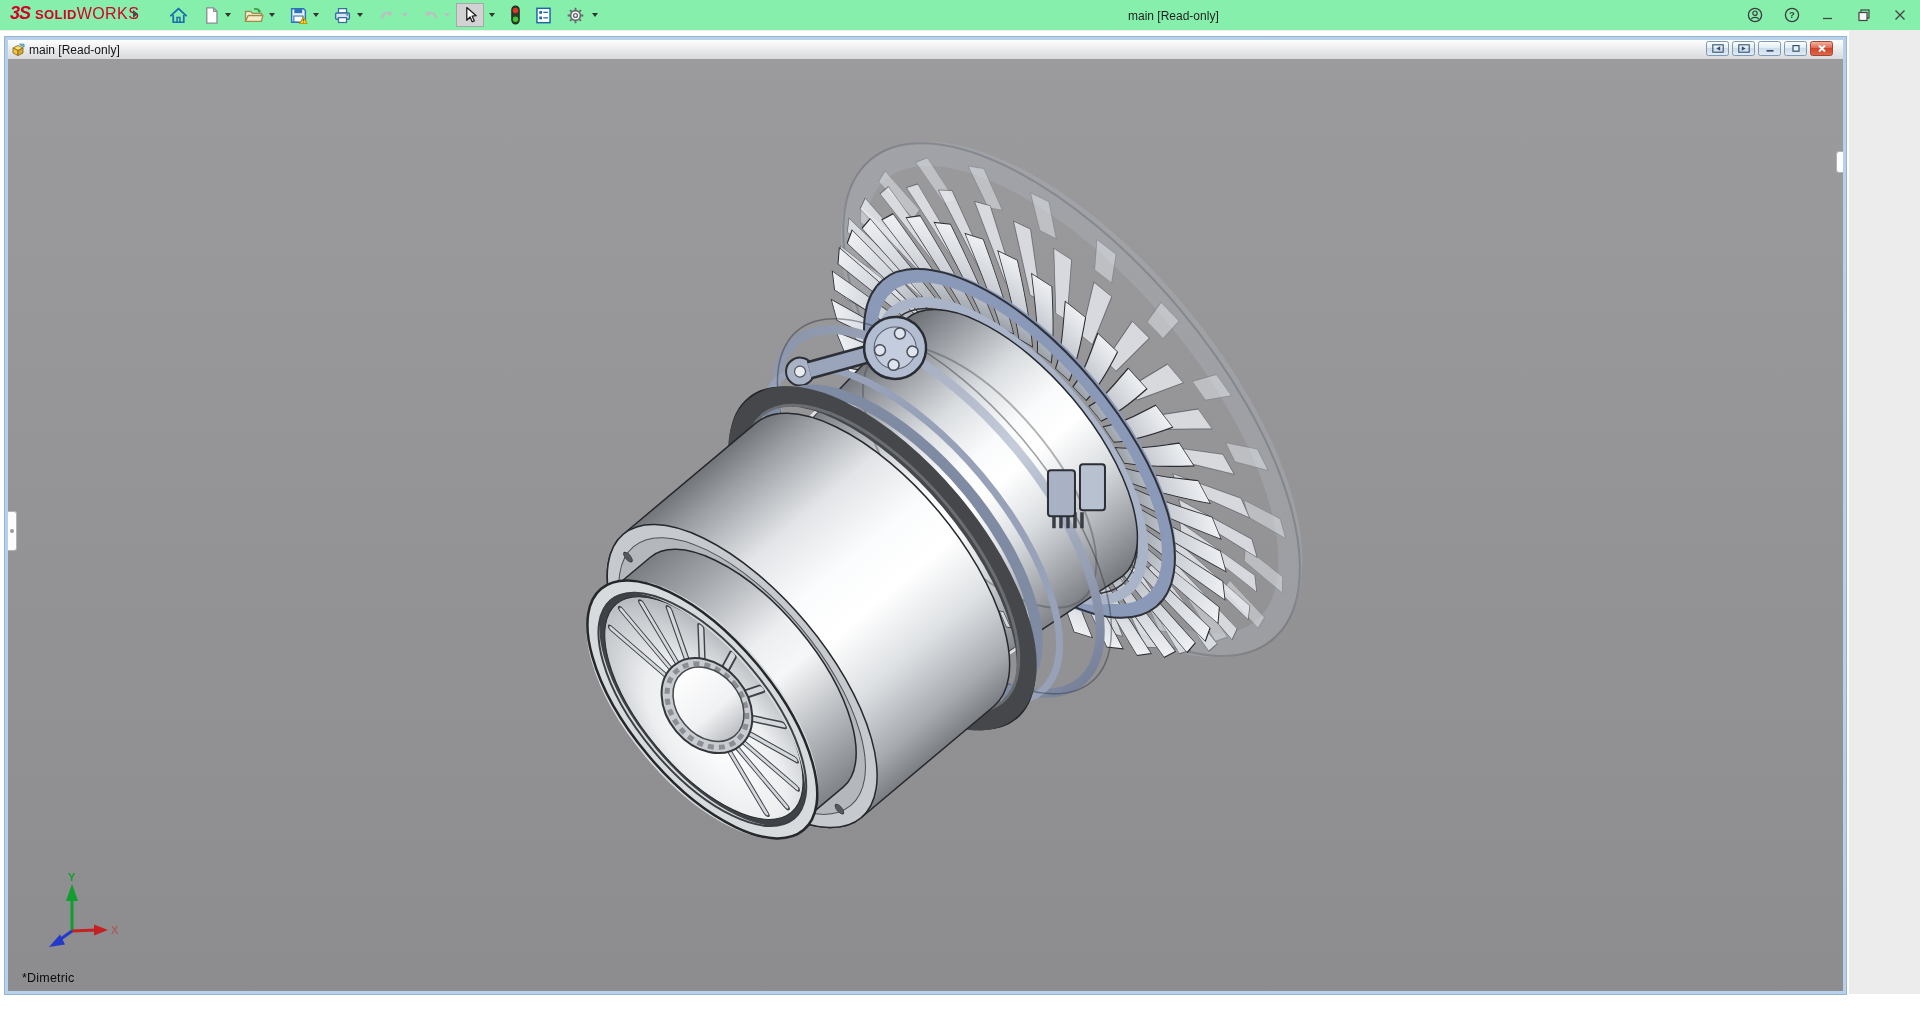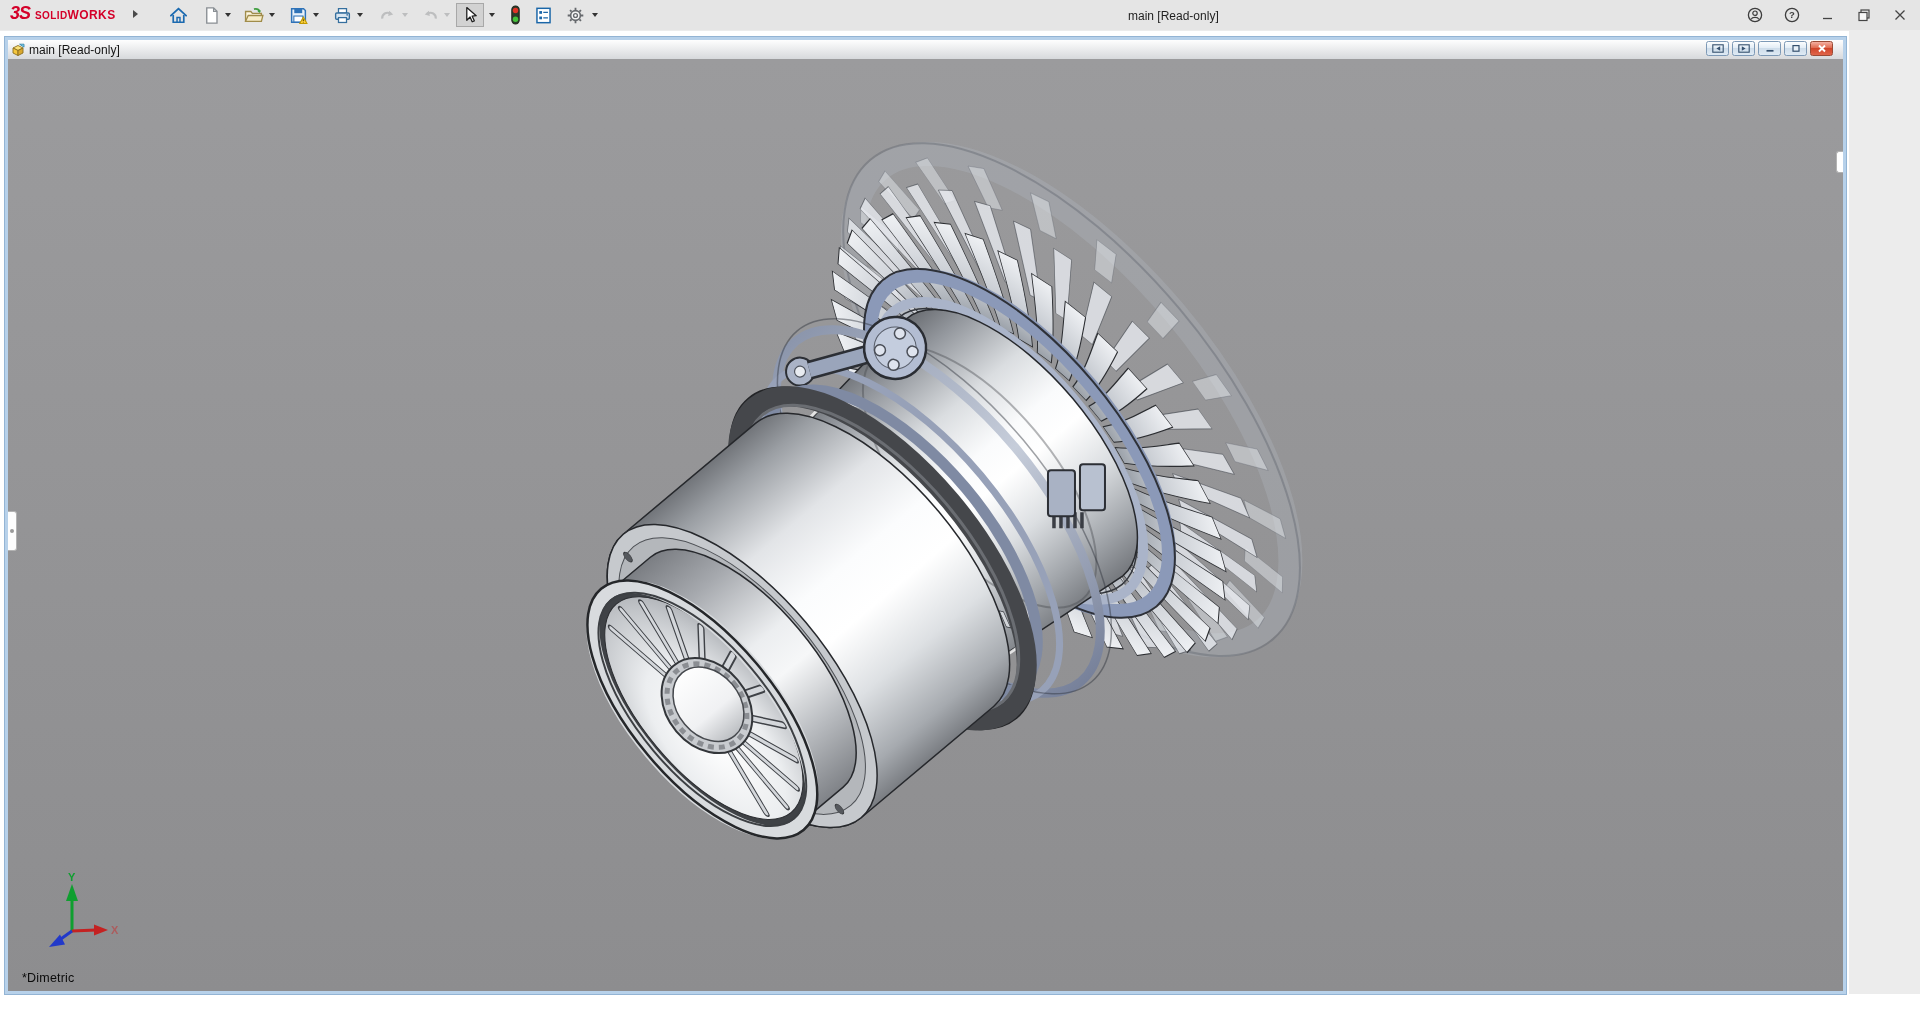--- a/index.html
+++ b/index.html
@@ -1,22 +1,22 @@
 <!DOCTYPE html>
 <html><head>
 <meta charset="utf-8">
 <style>
   html,body{margin:0;padding:0;width:1920px;height:1032px;overflow:hidden;background:#ffffff;
     font-family:"Liberation Sans",sans-serif;-webkit-font-smoothing:antialiased;position:relative;}
   
-  .titlebar{position:absolute;left:0;top:0;width:1920px;height:30px;background:#e5e5e5;border-bottom:1px solid #ececec;}
+  .titlebar{position:absolute;left:0;top:0;width:1920px;height:30px;background:#86efac;border-bottom:1px solid #ececec;}
   .logo{position:absolute;left:10px;top:3px;display:flex;align-items:baseline;color:#d40029;}
   .logo .mark{font-size:18px;font-weight:bold;font-style:italic;letter-spacing:-1px;}
-  .logo .bold{font-size:10px;font-weight:bold;margin-left:5px;letter-spacing:.4px;}
-  .logo .light{font-size:12px;font-weight:700;letter-spacing:.4px;}
+  .logo .bold{font-size:13px;font-weight:bold;margin-left:5px;letter-spacing:.4px;}
+  .logo .light{font-size:16px;font-weight:400;letter-spacing:.4px;}
   .flyout{position:absolute;left:133px;top:10px;width:0;height:0;border-left:5px solid #4a4a4a;
     border-top:4.5px solid transparent;border-bottom:4.5px solid transparent;}
   .tbtn{position:absolute;top:3px;width:24px;height:24px;display:flex;align-items:center;justify-content:center;}
   .tbtn svg{display:block}
   .caret{position:absolute;top:13px;width:0;height:0;border-left:3.5px solid transparent;
     border-right:3.5px solid transparent;border-top:4px solid #333;}
   .caret.dis{border-top-color:#bdbebf;}
   .selbox{position:absolute;left:456px;top:3px;width:28px;height:24px;background:#d2d2d2;border:1px solid #a8a8a8;
     box-sizing:border-box;display:flex;align-items:center;justify-content:center;}
   .apptitle{position:absolute;left:1128px;top:9px;font-size:12px;color:#1f1f1f;}

